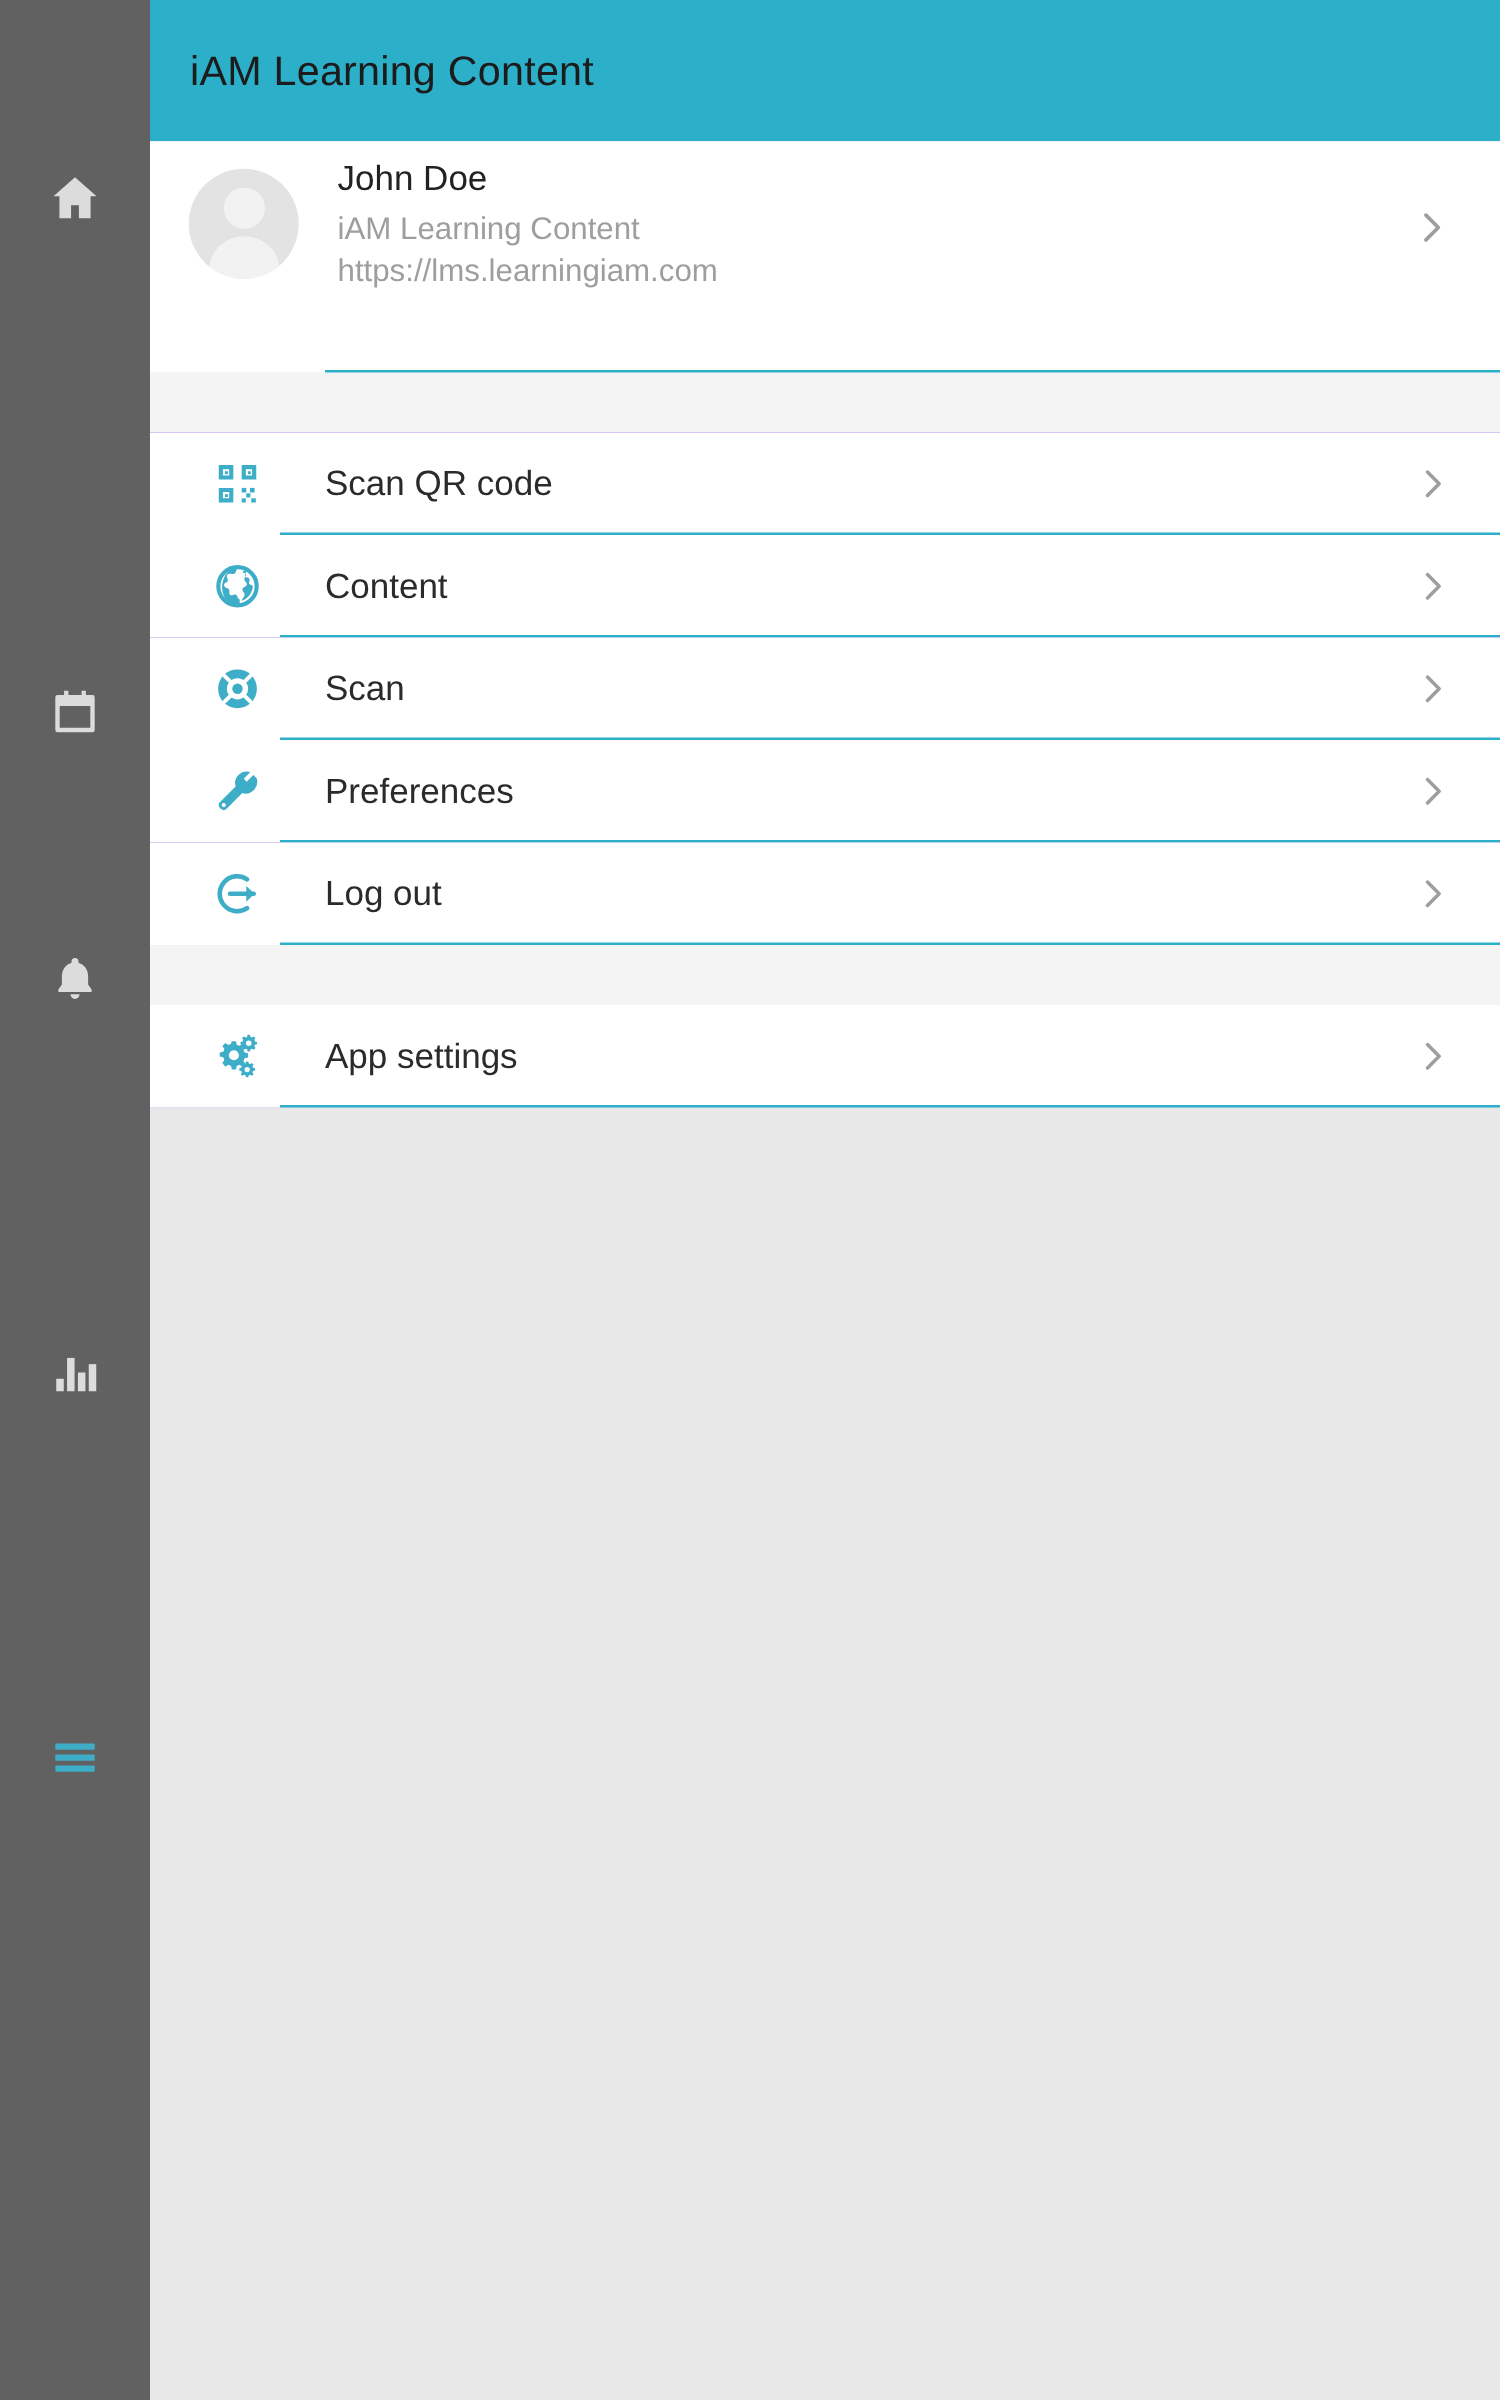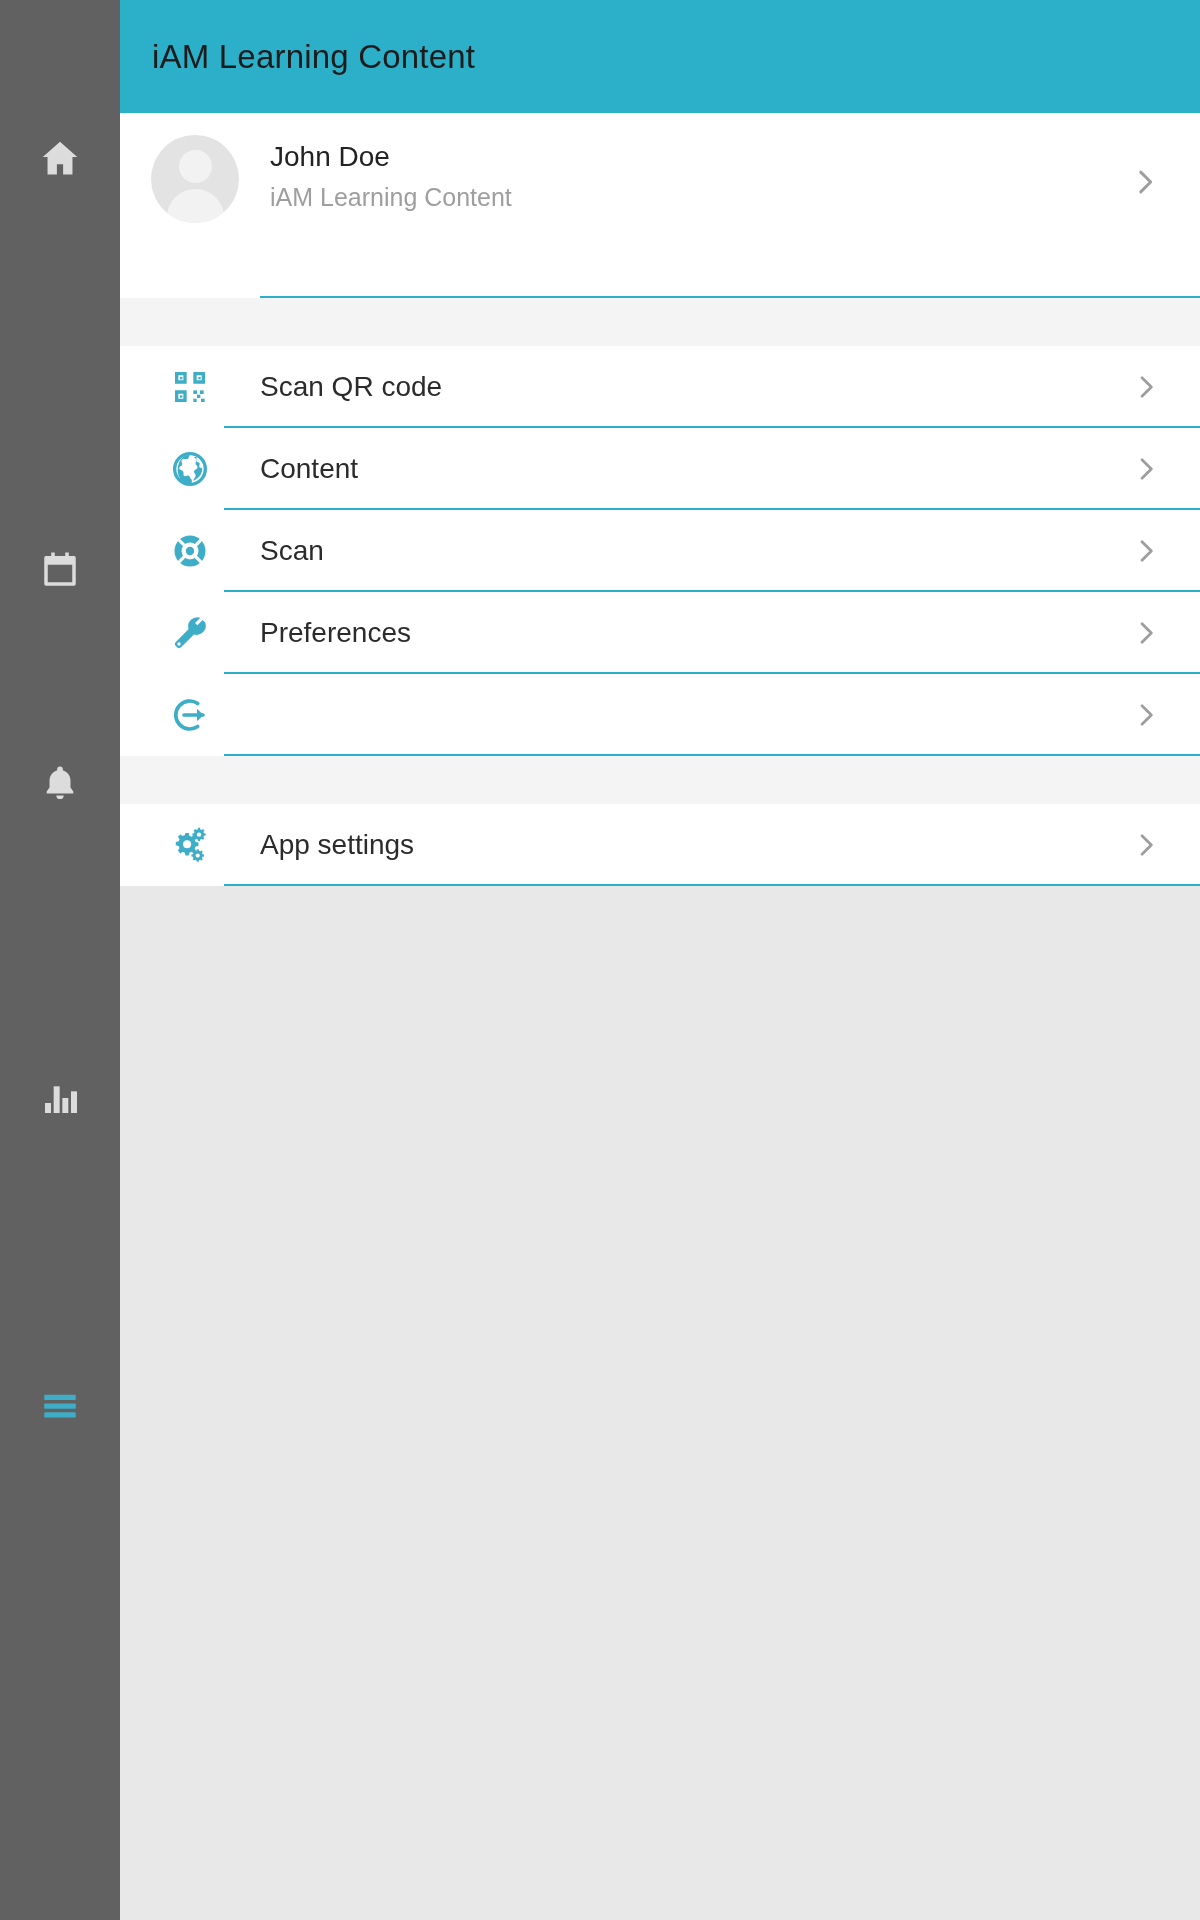--- a/index.html
+++ b/index.html
@@ -112,21 +112,21 @@
     position: absolute;
     width: 57px;
     height: 46px;
     border-radius: 28px 28px 0 0;
     background: #f2f2f2;
     left: 15.5px;
     top: 54px;
   }
 
   .account-text {
-    padding-top: 26px;
+    padding-top: 12px;
     flex: 1 1 auto;
   }
 
   .account-name {
     font-size: 28px;
     color: #222222;
     line-height: 1.28;
     margin-bottom: 5px;
   }
 
@@ -268,20 +268,21 @@
       <div class="appbar-title">iAM Learning Content</div>
     </div>
 
     <div class="account">
       <div class="avatar-wrap">
         <div class="avatar"></div>
       </div>
       <div class="account-text">
         <div class="account-name">John Doe</div>
         <div class="account-sub">iAM Learning Content</div>
+        <div class="account-sub">https://lms.learningiam.com</div>
       </div>
       <span class="account-chevron">
         <svg class="chev" width="34" height="34" viewBox="0 0 24 24" fill="none" stroke="#9e9e9e" stroke-width="2.1" stroke-linecap="round" stroke-linejoin="round">
           <polyline points="9 5 16 12 9 19"></polyline>
         </svg>
       </span>
       <div class="account-underline"></div>
     </div>
 
     <div class="gap"></div>
@@ -370,20 +371,21 @@
       </div>
 
       <div class="row">
         <span class="row-icon">
           <svg width="42" height="42" viewBox="0 0 24 24">
             <path d="M16.4 5.4a8 8 0 1 0 0 13.2" fill="none" stroke="#3eadc8" stroke-width="2.1" stroke-linecap="round"></path>
             <line x1="8.6" y1="12" x2="19.4" y2="12" stroke="#3eadc8" stroke-width="2.1" stroke-linecap="round"></line>
             <path d="M16 8.4 19.8 12 16 15.6z" fill="#3eadc8"></path>
           </svg>
         </span>
+        <span class="row-label">Log out</span>
         <span class="row-chevron">
           <svg class="chev" width="32" height="32" viewBox="0 0 24 24" fill="none" stroke="#9e9e9e" stroke-width="2.1" stroke-linecap="round" stroke-linejoin="round">
             <polyline points="9 5 16 12 9 19"></polyline>
           </svg>
         </span>
         <div class="row-underline"></div>
       </div>
 
     </div>
 

